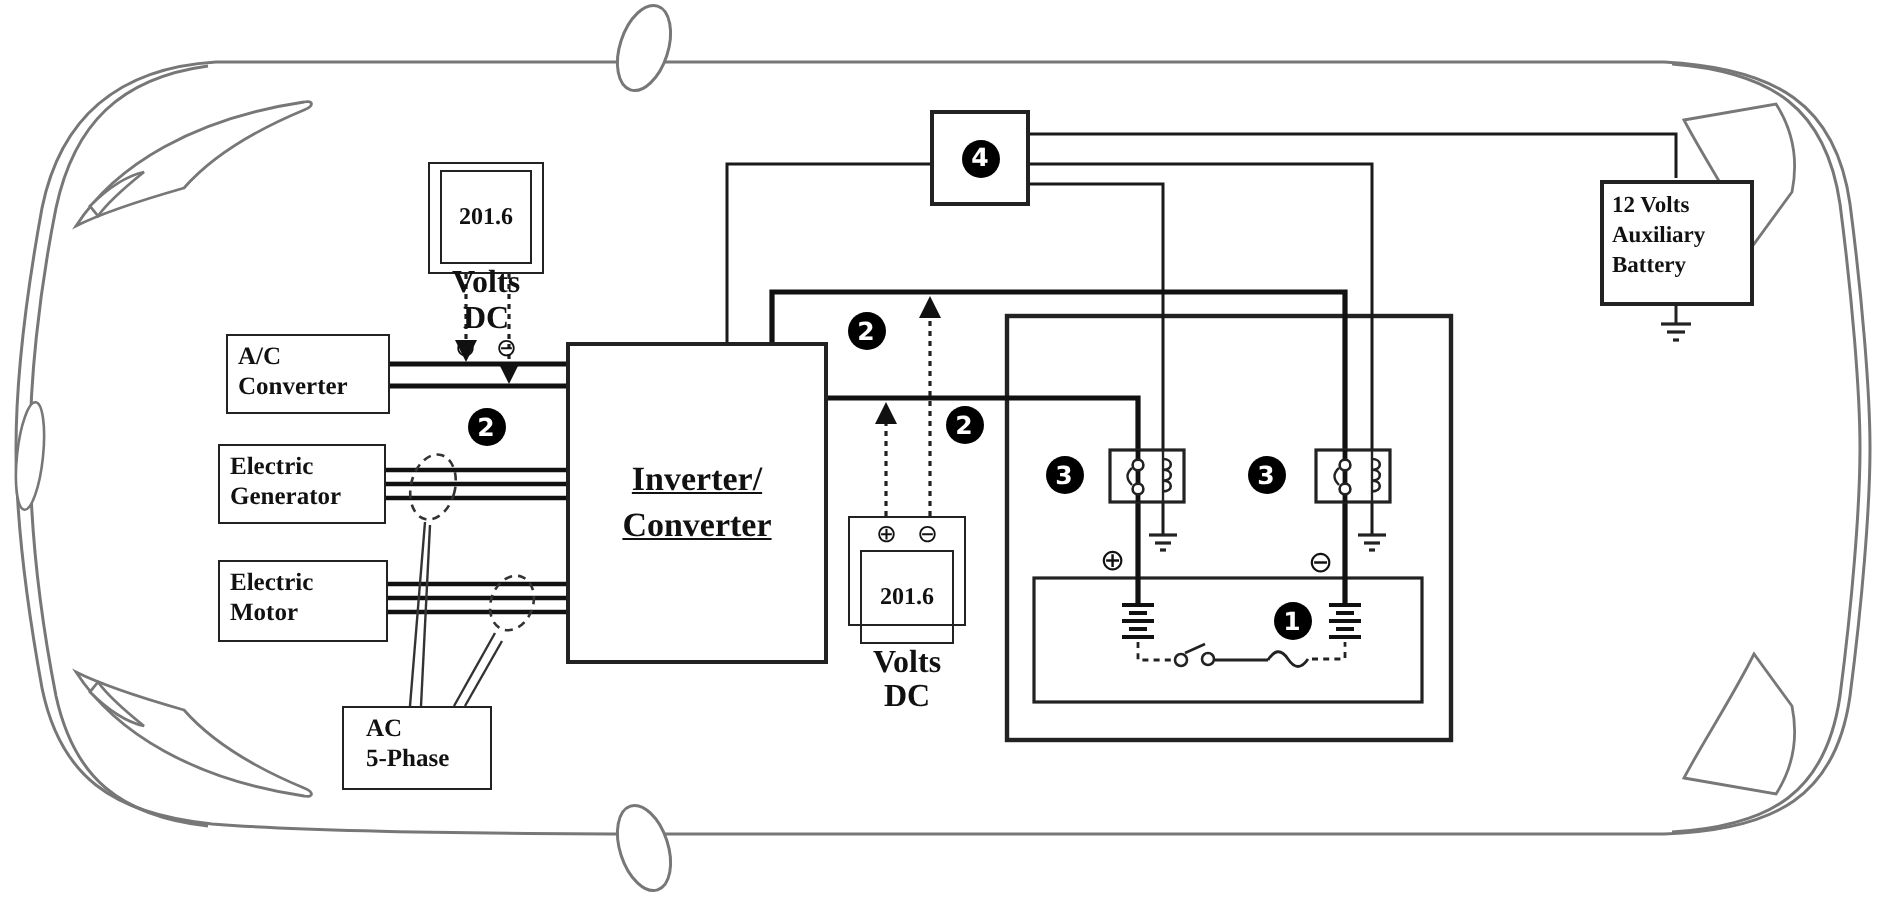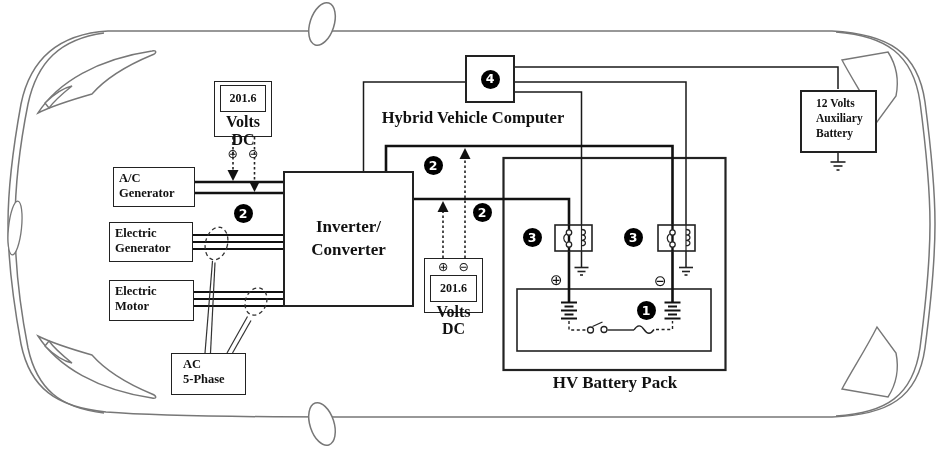--- a/index.html
+++ b/index.html
@@ -7,29 +7,29 @@
          font-family:"Liberation Serif",serif;font-weight:bold;color:#111;}
   #wiring{position:absolute;left:0;top:0;}
   .box{position:absolute;background:#fff;border:1.7px solid #222;box-sizing:border-box;
        font-size:12.5px;line-height:1.18;padding:3px 5px;white-space:pre-line;}
   .label{position:absolute;white-space:pre-line;}
   .badge{position:absolute;width:19px;height:19px;border-radius:50%;background:#000;color:#fff;
          display:flex;align-items:center;justify-content:center;
          font-family:"DejaVu Sans",sans-serif;font-size:12.5px;font-weight:bold;}
   .meter{position:absolute;background:#fff;border:1.7px solid #222;box-sizing:border-box;
          text-align:center;font-size:12px;line-height:1.1;}
-  .meter .val{border:1.5px solid #222;margin:3px 5px 1px;padding:6px 0;font-size:12px;}
+  .meter .val{border:1.5px solid #222;margin:3px 5px 1px;padding:16px 0;font-size:12px;}
   .meter .unit{font-size:16px;}
   .meter .terms{display:flex;justify-content:center;gap:10px;
                 font-family:"DejaVu Sans",sans-serif;font-size:12.5px;font-weight:normal;line-height:1;}
   .term{position:absolute;font-family:"DejaVu Sans",sans-serif;font-weight:normal;font-size:15px;line-height:1;}
   #inverter-box{display:flex;align-items:center;justify-content:center;text-align:center;
                 font-size:17px;line-height:1.35;}
   #hvc-unit-box{display:flex;align-items:center;justify-content:center;border-width:2px;}
-  #aux-battery-box{font-size:11.5px;line-height:1.3;padding:4px 14px;border-width:2px;}
+  #aux-battery-box{font-size:11.5px;line-height:1.3;padding:4px 4px;border-width:2px;}
   .caption{position:absolute;text-align:center;}
 </style>
 </head>
 <body>
 
 <div id="stage">
 
 <svg id="wiring" width="941" height="449" viewBox="0 0 941 449">
 
   <g stroke="#777" stroke-width="1.5" fill="none">
@@ -173,45 +173,43 @@
     <ellipse cx="216.5" cy="243.5" rx="11" ry="16.5" transform="rotate(14 216.5 243.5)" stroke-width="1.3" stroke-dasharray="4,3"></ellipse>
     <ellipse cx="256" cy="301.5" rx="10.5" ry="14" transform="rotate(20 256 301.5)" stroke-width="1.3" stroke-dasharray="4,3"></ellipse>
     <line x1="205" y1="353" x2="212.5" y2="261" stroke-width="1.2"></line>
     <line x1="210.5" y1="353" x2="215" y2="262.5" stroke-width="1.2"></line>
     <line x1="227" y1="353" x2="247.5" y2="316.5" stroke-width="1.2"></line>
     <line x1="232.5" y1="353" x2="251" y2="320.5" stroke-width="1.2"></line>
   </g>
 </svg>
 
 <div class="box" id="ac-compressor-box" style="left:113px;top:167px;width:82px;height:40px;"><span>A/C
-Generator</span></div>
+Converter</span></div>
 
 <div class="box" style="left:109px;top:222px;width:84px;height:40px;"><span>Electric
 Generator</span></div>
 
 <div class="box" style="left:109px;top:280px;width:85px;height:41px;"><span>Electric
 Motor</span></div>
 
 <div class="box" style="left:171px;top:353px;width:75px;height:42px;padding-left:11px;"><span>AC
 5-Phase</span></div>
 
-<div class="box" id="inverter-box" style="left:283px;top:171px;width:131px;height:136px;border-width:2px;"><span>Inverter/
+<div class="box" id="inverter-box" style="left:283px;top:171px;width:131px;height:161px;border-width:2px;text-decoration:underline;"><span>Inverter/
 Converter</span></div>
 
 <div class="box" id="hvc-unit-box" style="left:465px;top:55px;width:50px;height:48px;">
   <div class="badge" style="position:static;">4</div>
 </div>
 
-<div class="label caption" style="left:360px;top:108px;width:226px;font-size:16.5px;"><span>Hybrid Vehicle Computer</span></div>
 
 <div class="box" id="aux-battery-box" style="left:800px;top:90px;width:77px;height:63px;"><span>12 Volts
 Auxiliary
 Battery</span></div>
 
-<div class="label caption" style="left:504px;top:373px;width:222px;font-size:17px;"><span>HV Battery Pack</span></div>
 
 <div class="meter" style="left:214px;top:81px;width:58px;height:56px;">
   <div class="val">201.6</div>
   <div class="unit">Volts DC</div>
   <div class="terms">
     <span>⊕</span>
     <span>⊖</span>
   </div>
 </div>
 

